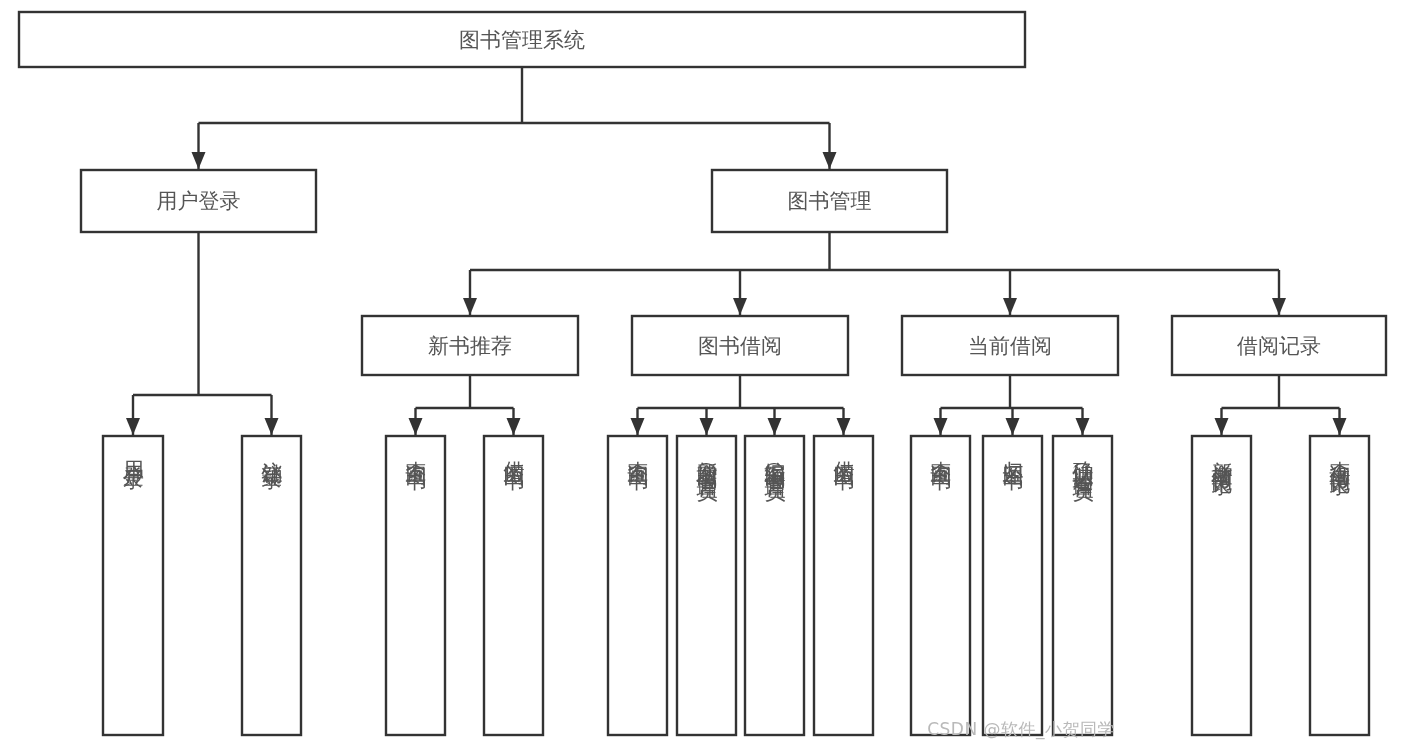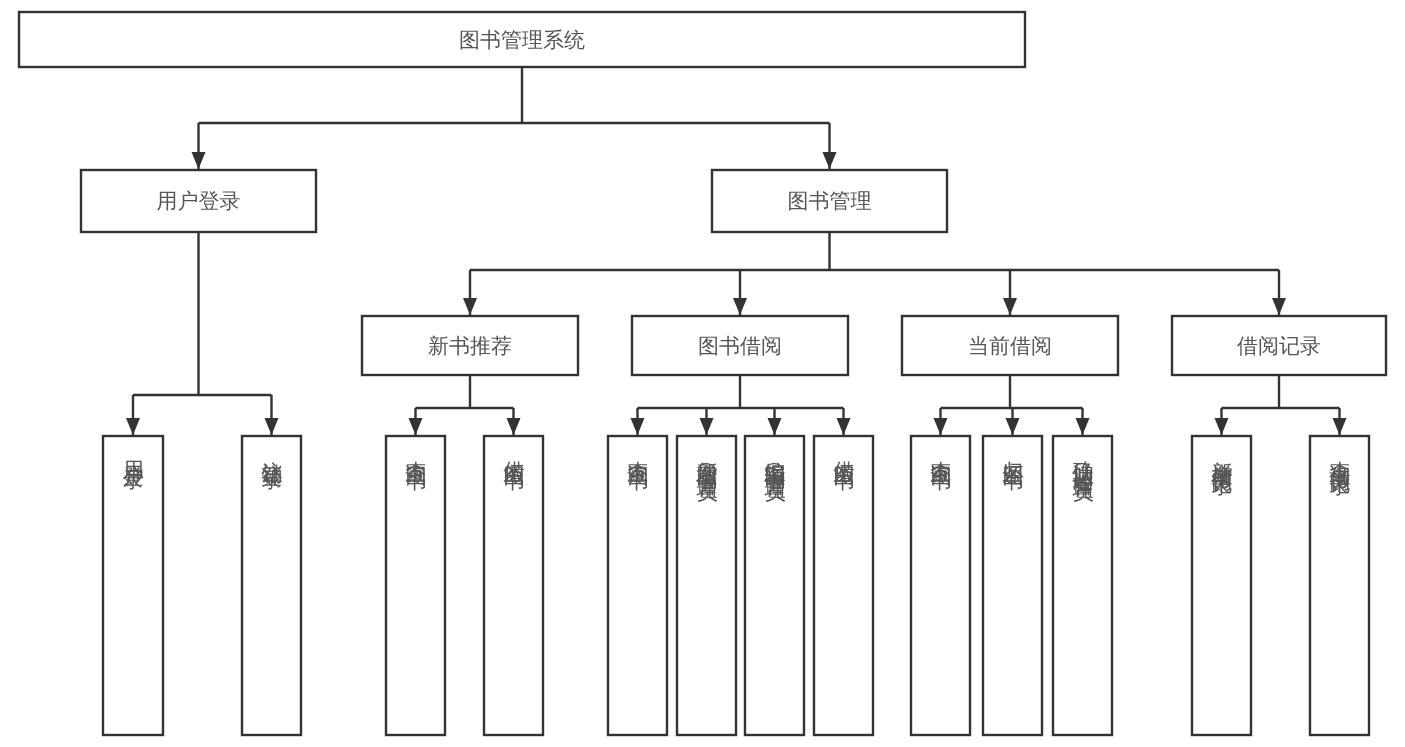--- a/index.html
+++ b/index.html
@@ -206,14 +206,15 @@
         <span class="leaf-label">确认归还（管理员）</span>
       </div>
       <div class="leaf-label-wrap" style="left: 1192px; top: 444px; width: 59px; height: 287px;">
         <span class="leaf-label">新增借阅记录</span>
       </div>
       <div class="leaf-label-wrap" style="left: 1310px; top: 444px; width: 59px; height: 287px;">
         <span class="leaf-label">查询借阅记录</span>
       </div>
     </div>
 
+  <div class="watermark">CSDN @软件_小贺同学</div>
 
 </div>
 
 </body></html>

